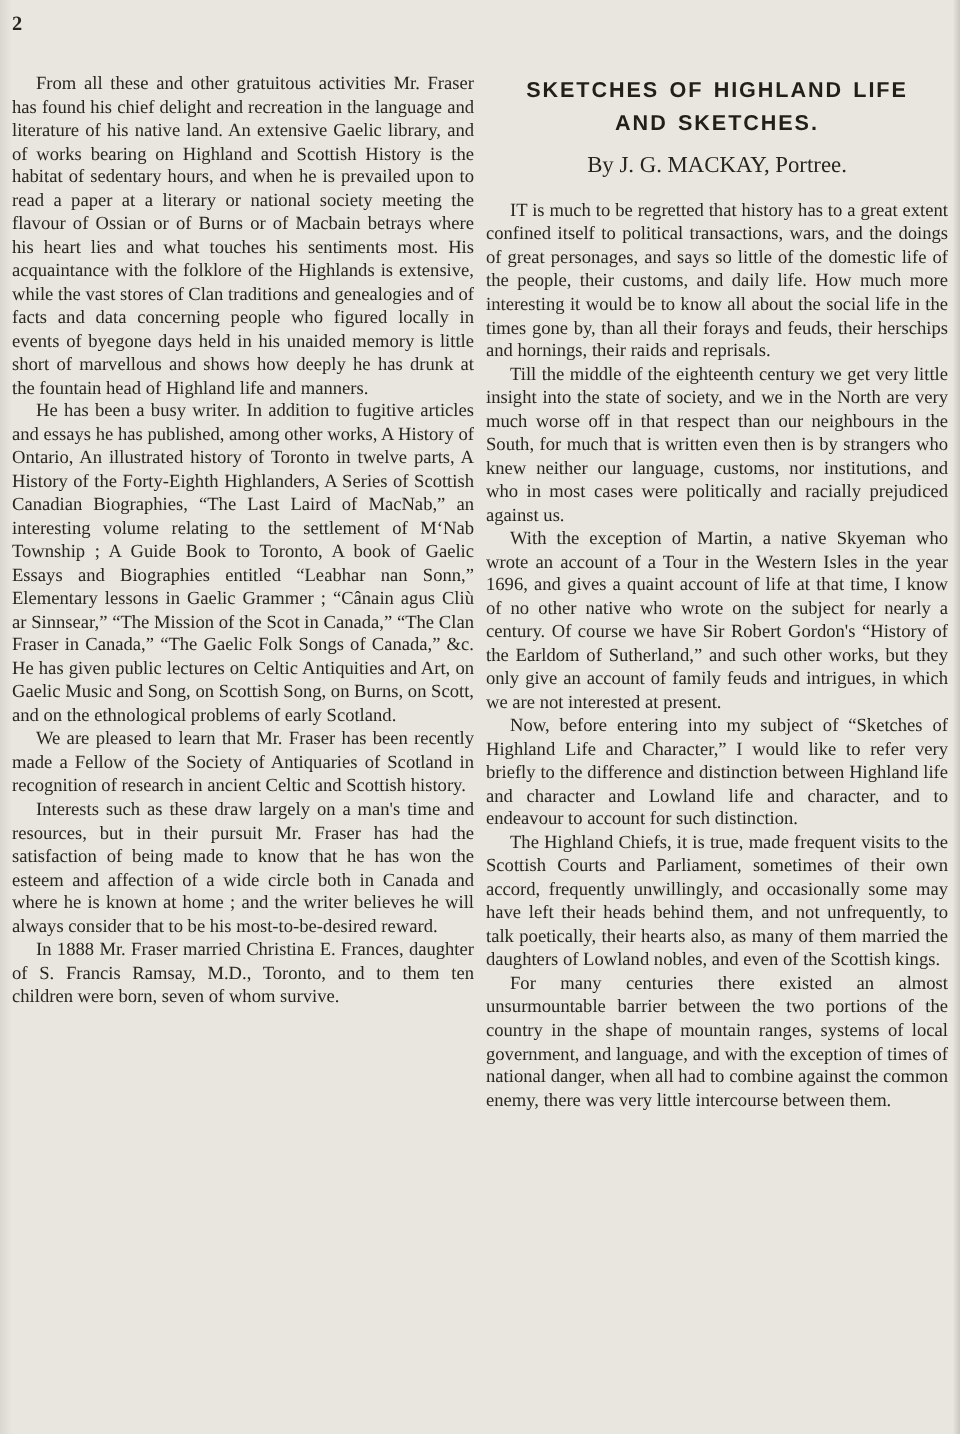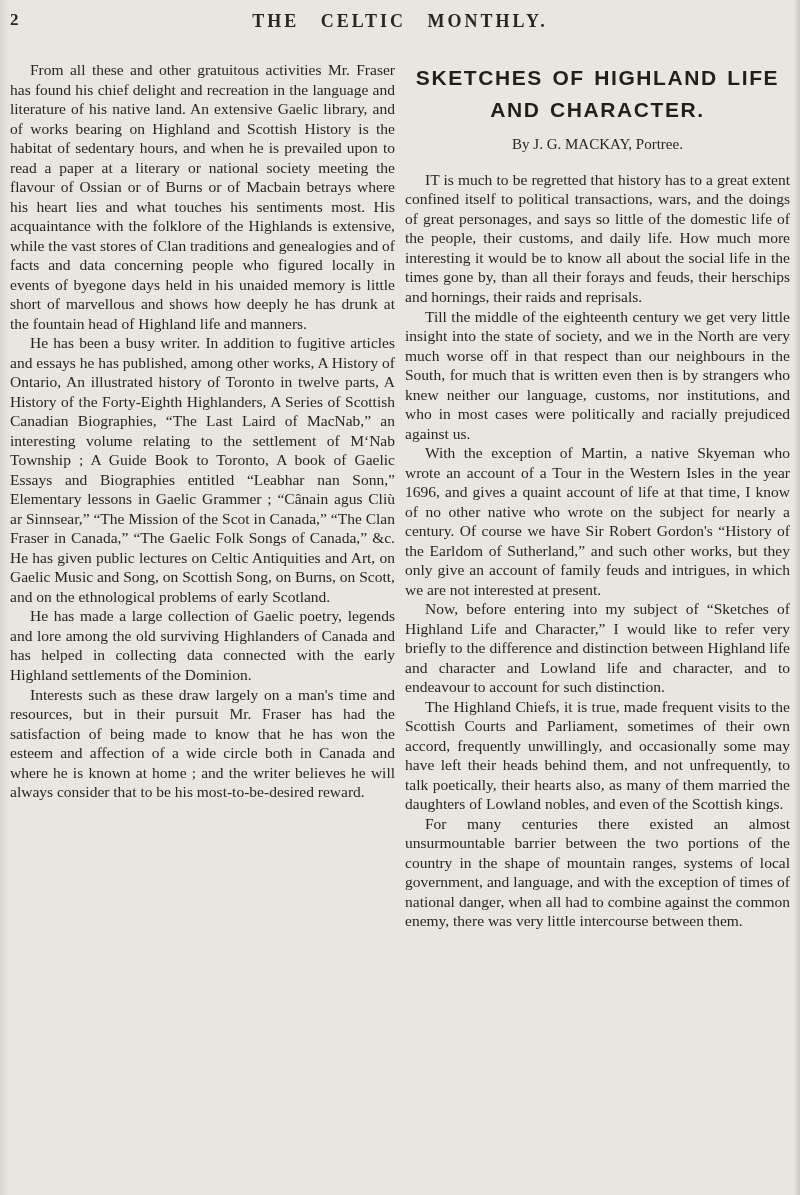--- a/index.html
+++ b/index.html
@@ -61,58 +61,58 @@
   }
 
   .col p {
     text-indent: 20px;
     margin: 0;
   }
 
   .article-title {
     font-family: "Liberation Sans", "DejaVu Sans", sans-serif;
     font-weight: bold;
-    font-size: 21px;
+    font-size: 18px;
     letter-spacing: 1.6px;
     word-spacing: 2px;
     text-align: center;
     line-height: 1.5;
     margin: 2px 0 10px 0;
     color: #221f19;
   }
 
   .article-byline {
     text-align: center;
-    font-size: 15px;
+    font-size: 19px;
     margin-bottom: 16px;
   }
 </style>
 </head>
 <body>
 
 <div class="page">
 
   <div class="page-header">
     <span class="page-number">2</span>
-    <div class="journal-title">THE  CELTIC  MONTHLY.</div>
   </div>
 
   <div class="columns">
 
     <div class="col">
       <p>From all these and other gratuitous activities Mr. Fraser has found his chief delight and recreation in the language and literature of his native land.  An extensive Gaelic library, and of works bearing on Highland and Scottish History is the habitat of sedentary hours, and when he is prevailed upon to read a paper at a literary or national society meeting the flavour of Ossian or of Burns or of Macbain betrays where his heart lies and what touches his sentiments most.  His acquaintance with the folklore of the Highlands is extensive, while the vast stores of Clan traditions and genealogies and of facts and data concerning people who figured locally in events of byegone days held in his unaided memory is little short of marvellous and shows how deeply he has drunk at the fountain head of Highland life and manners.</p>
       <p>He has been a busy writer.  In addition to fugitive articles and essays he has published, among other works, A History of Ontario, An illustrated history of Toronto in twelve parts, A History of the Forty-Eighth Highlanders, A Series of Scottish Canadian Biographies, “The Last Laird of MacNab,” an interesting volume relating to the settlement of M‘Nab Township ; A Guide Book to Toronto, A book of Gaelic Essays and Biographies entitled “Leabhar nan Sonn,” Elementary lessons in Gaelic Grammer ;  “Cânain agus Cliù ar Sinnsear,” “The Mission of the Scot in Canada,” “The Clan Fraser in Canada,” “The Gaelic Folk Songs of Canada,” &amp;c.  He has given public lectures on Celtic Antiquities and Art, on Gaelic Music and Song, on Scottish Song, on Burns, on Scott, and on the ethnological problems of early Scotland.</p>
-      <p>He has made a large collection of Gaelic poetry, legends and lore among the old surviving Highlanders of Canada and has helped in collecting data connected with the early Highland settlements of the Dominion.</p>
+      <p>We are pleased to learn that Mr. Fraser has been recently made a Fellow of the Society of Antiquaries of Scotland in recognition of research in ancient Celtic and Scottish history.</p>
       <p>Interests such as these draw largely on a man's time and resources, but in their pursuit Mr. Fraser has had the satisfaction of being made to know that he has won the esteem and affection of a wide circle both in Canada and where he is known at home ; and the writer believes he will always consider that to be his most-to-be-desired reward.</p>
+      <p>In 1888 Mr. Fraser married Christina E. Frances, daughter of S. Francis Ramsay, M.D., Toronto, and to them ten children were born, seven of whom survive.</p>
     </div>
 
     <div class="col">
       <div class="article-title">
         <span>SKETCHES  OF  HIGHLAND  LIFE</span><br>
-        <span>AND  CHARACTER.</span>
+        <span>AND  SKETCHES.</span>
       </div>
       <div class="article-byline">By J. G. MACKAY, Portree.</div>
       <p>IT is much to be regretted that history has to a great extent confined itself to political transactions, wars, and the doings of great personages, and says so little of the domestic life of the people, their customs, and daily life.  How much more interesting it would be to know all about the social life in the times gone by, than all their forays and feuds, their herschips and hornings, their raids and reprisals.</p>
       <p>Till the middle of the eighteenth century we get very little insight into the state of society, and we in the North are very much worse off in that respect than our neighbours in the South, for much that is written even then is by strangers who knew neither our language, customs, nor institutions, and who in most cases were politically and racially prejudiced against us.</p>
       <p>With the exception of Martin, a native Skyeman who wrote an account of a Tour in the Western Isles in the year 1696, and gives a quaint account of life at that time, I know of no other native who wrote on the subject for nearly a century.  Of course we have Sir Robert Gordon's “History of the Earldom of Sutherland,” and such other works, but they only give an account of family feuds and intrigues, in which we are not interested at present.</p>
       <p>Now, before entering into my subject of “Sketches of Highland Life and Character,” I would like to refer very briefly to the difference and distinction between Highland life and character and Lowland life and character, and to endeavour to account for such distinction.</p>
       <p>The Highland Chiefs, it is true, made frequent visits to the Scottish Courts and Parliament, sometimes of their own accord, frequently unwillingly, and occasionally some may have left their heads behind them, and not unfrequently, to talk poetically, their hearts also, as many of them married the daughters of Lowland nobles, and even of the Scottish kings.</p>
       <p>For many centuries there existed an almost unsurmountable barrier between the two portions of the country in the shape of mountain ranges, systems of local government, and language, and with the exception of times of national danger, when all had to combine against the common enemy, there was very little intercourse between them.</p>
     </div>
 

